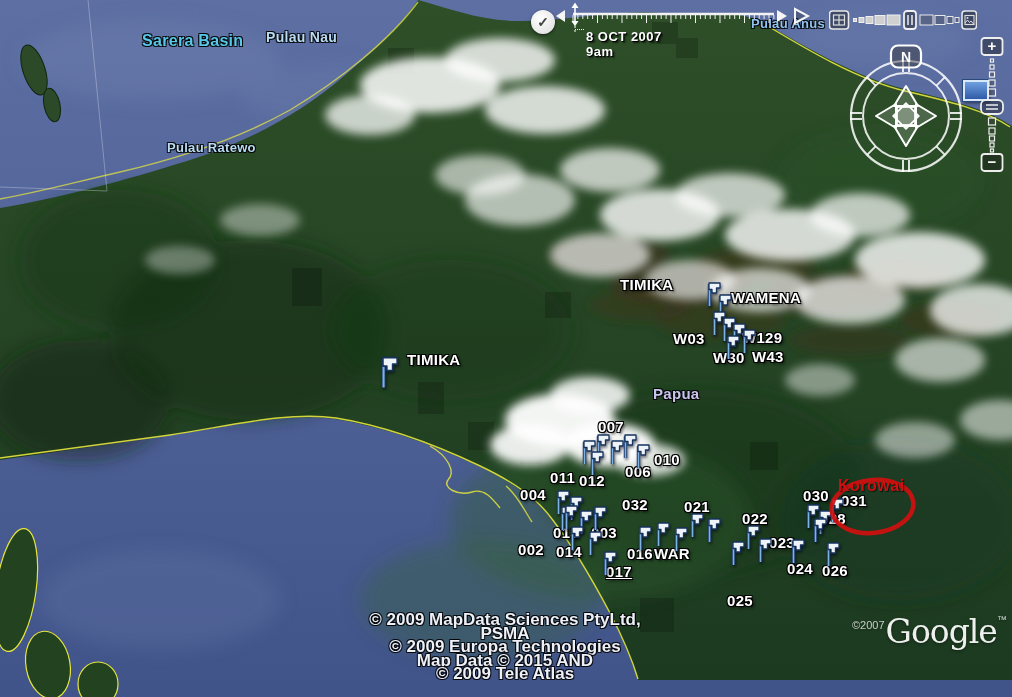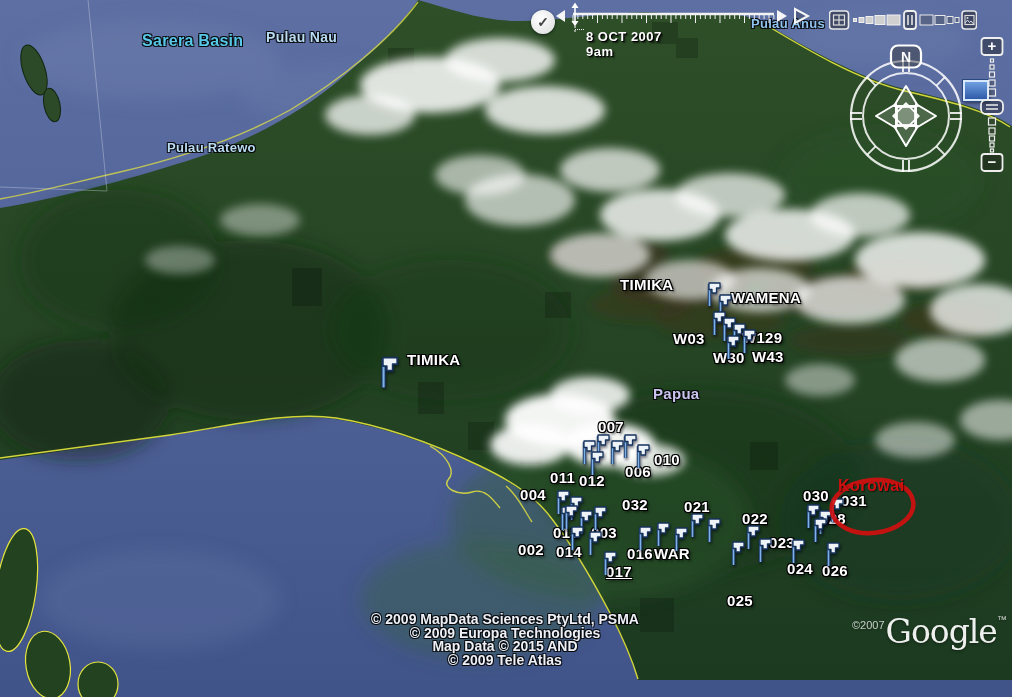--- a/index.html
+++ b/index.html
@@ -25,21 +25,21 @@
     text-shadow:1px 1px 0 #000,2px 2px 2px rgba(0,0,0,.7);letter-spacing:.5px;}
   .dotted-h{position:absolute;left:575px;top:29px;width:9px;height:1px;border-top:1px dotted #eee;z-index:6;}
   #status-bar{position:absolute;left:0;bottom:0;width:1012px;height:17px;z-index:7;
     background:linear-gradient(90deg,rgba(93,107,148,.96) 0%,rgba(93,107,148,.96) 59%,rgba(93,107,148,0) 64%,rgba(93,107,148,0) 83%,rgba(93,107,148,.96) 87%);
     border-top:1px solid rgba(170,180,210,.55);box-sizing:border-box;}
   .sb{position:absolute;top:2px;color:#fff;font-weight:bold;font-size:11.5px;white-space:nowrap;
     text-shadow:1px 1px 1px rgba(0,0,0,.55);}
   #sb-bars{position:absolute;left:502px;top:3px;width:46px;height:11px;
     background:repeating-linear-gradient(90deg,#fff 0 2px,transparent 2px 5px);}
   #copyright{position:absolute;left:360px;top:613px;width:290px;z-index:5;text-align:center;
-    color:#eef0f8;font-weight:bold;font-size:14px;line-height:13.5px;
+    color:#eef0f8;font-weight:bold;font-size:17px;line-height:13.5px;
     text-shadow:-1px -1px 0 rgba(0,0,0,.8),1px -1px 0 rgba(0,0,0,.8),-1px 1px 0 rgba(0,0,0,.8),1px 1px 0 rgba(0,0,0,.8);}
   #watermark{position:absolute;left:852px;top:612px;z-index:5;color:rgba(255,255,255,.93);
     text-shadow:0 1px 3px rgba(0,0,0,.45);white-space:nowrap;}
   #wm-year{font-size:11px;vertical-align:14px;margin-right:1px;opacity:.8;}
   #wm-brand{font-family:"DejaVu Serif",serif;font-size:33px;letter-spacing:-1px;}
   #wm-tm{font-size:10px;vertical-align:20px;opacity:.85;}
   #blue-overlay{left:963px;top:80px;width:22px;height:17px;background:linear-gradient(#6fa0e0,#2f5aa8);
     border:2px solid #d8e8fc;box-shadow:0 0 0 1px #28487e,1px 2px 3px rgba(0,0,0,.5);z-index:2;position:absolute;}
 </style>
 </head>

